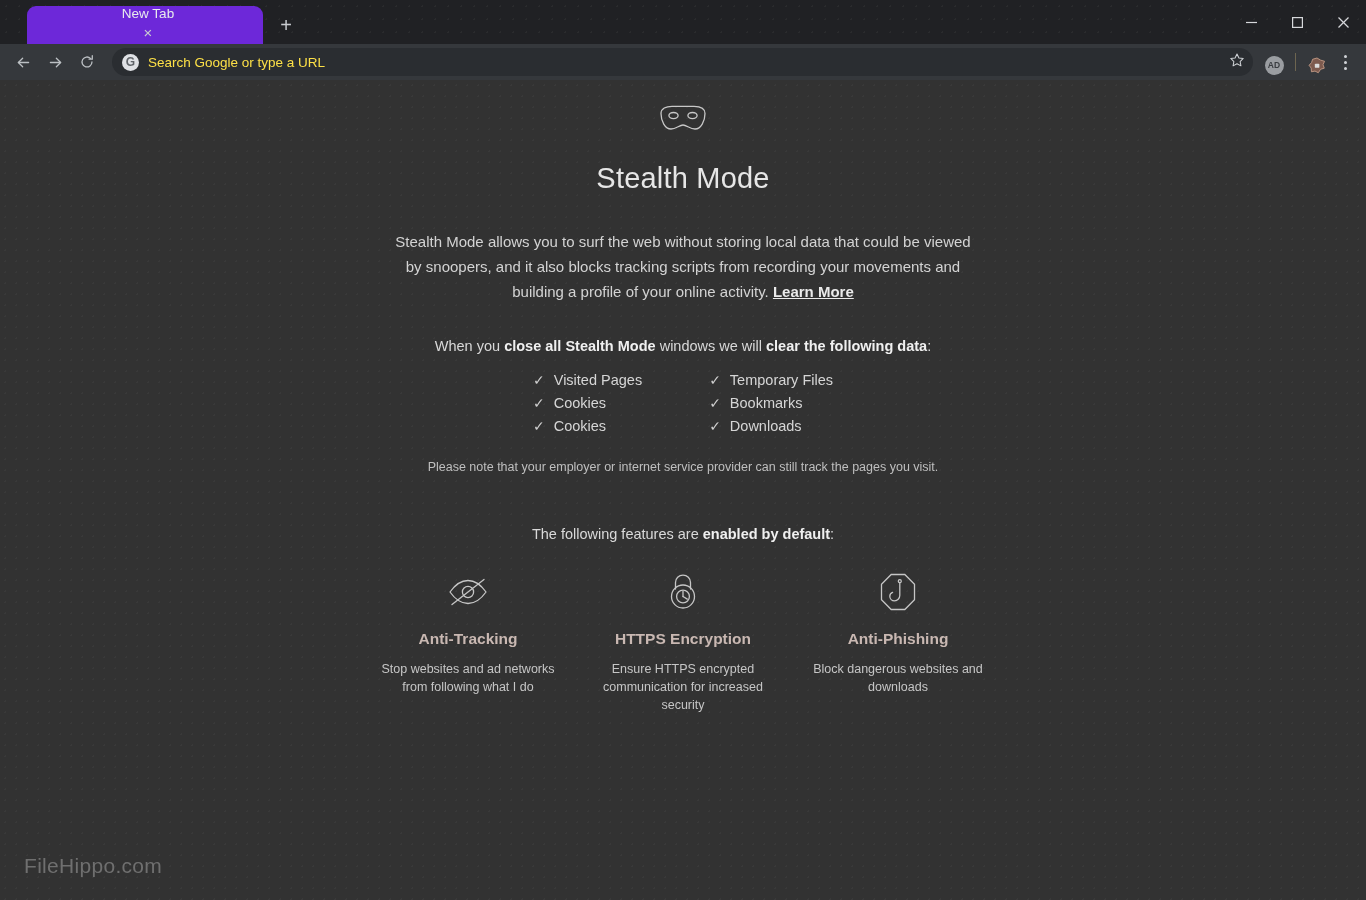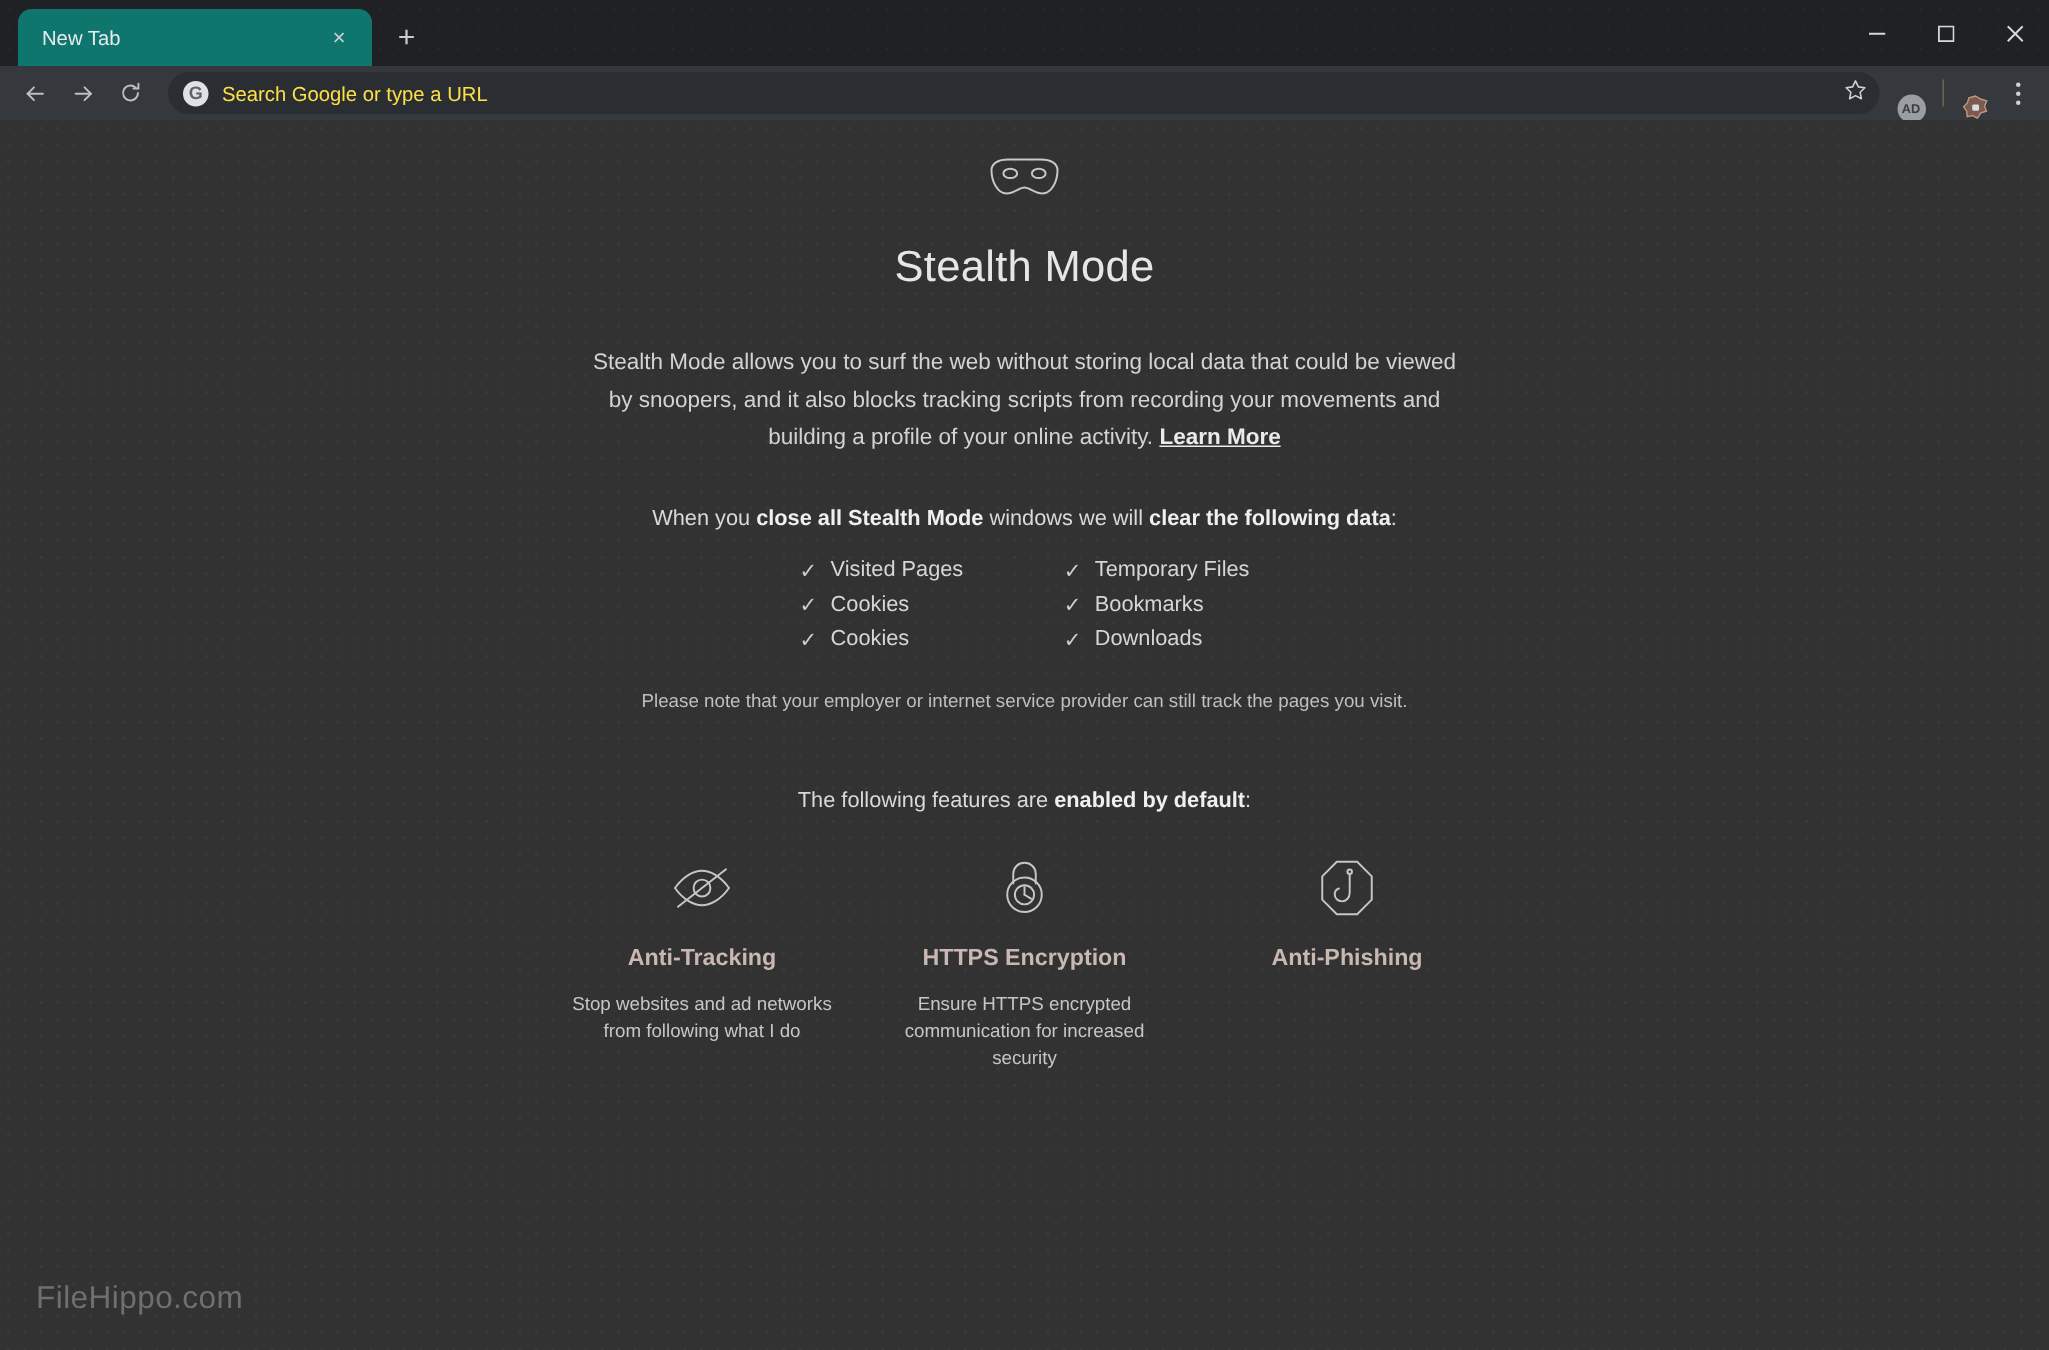--- a/index.html
+++ b/index.html
@@ -19,28 +19,29 @@
     align-items:flex-end;
   }
   .tabstrip-bg{
     position:absolute; inset:0;
     background-image:radial-gradient(rgba(255,255,255,.045) 1px, transparent 1px);
     background-size:13px 13px;
     pointer-events:none;
   }
   .tab{
     position:relative;
-    margin-left:12px;
+    margin-left:27px;
     width:236px; height:38px;
-    background:#0f766e;
+    background:#6d28d9;
     border-radius:9px 9px 0 0;
     display:flex; align-items:center;
     padding:0 10px 0 16px;
     color:#e8eaed;
     font-size:13.5px;
+    flex-direction:column;
   }
   .tab-title{ flex:1; white-space:nowrap; overflow:hidden; text-overflow:ellipsis; }
   .tab-close{
     width:24px;height:24px;border-radius:50%;
     display:flex;align-items:center;justify-content:center;
     color:#c9ccd0; font-size:15px; line-height:1;
   }
   .newtab{
     width:30px;height:30px;margin:0 0 4px 8px;
     display:flex;align-items:center;justify-content:center;
@@ -96,21 +97,21 @@
   }
   .star{ color:#cfd2d6; }
   .ext-ad{
     width:19px;height:19px;border-radius:50%;
     background:#9a9da1;color:#3a3d41;
     display:flex;align-items:center;justify-content:center;
     font-size:8.5px;font-weight:bold;line-height:1;
     flex:none;
   }
   .divider{ width:1px;height:18px;background:#6d6550;margin:0 6px;flex:none; }
-  .tb-icon{ flex:none; width:26px;height:26px;display:flex;align-items:flex-end;justify-content:center;margin-top:14px; }
+  .tb-icon{ flex:none; width:26px;height:26px;display:flex;align-items:flex-start;justify-content:center;margin-top:14px; }
   .menu-dots{
     width:26px;height:30px;display:flex;flex-direction:column;
     align-items:center;justify-content:center;gap:3px;flex:none;
   }
   .menu-dots i{ width:3px;height:3px;border-radius:50%;background:#d0d3d7;display:block; }
 
   
   .page{
     position:relative;
     height:820px;
@@ -378,19 +379,20 @@
 
       <div class="feature">
         <div class="feat-icon">
           <svg width="40" height="42" viewBox="0 0 40 42" fill="none" stroke="#c6c6c6" stroke-width="1.3" stroke-linecap="round">
             <polygon points="13.2,3.5 26.8,3.5 36.5,13.2 36.5,28.8 26.8,38.5 13.2,38.5 3.5,28.8 3.5,13.2"></polygon>
             <path d="M21.8 11.5 L21.8 24.2 C21.8 27.6 19.3 29.9 16.6 29.9 C13.9 29.9 11.8 27.8 11.8 25.2 C11.8 23.3 13.0 21.8 14.6 21.3"></path>
             <circle cx="21.8" cy="10.2" r="1.5"></circle>
           </svg>
         </div>
         <div class="feat-name">Anti-Phishing</div>
+        <div class="feat-desc">Block dangerous websites and downloads</div>
       </div>
 
     </div>
   </div>
 
   <div class="watermark">FileHippo.com</div>
 </div>
 
 </body></html>

